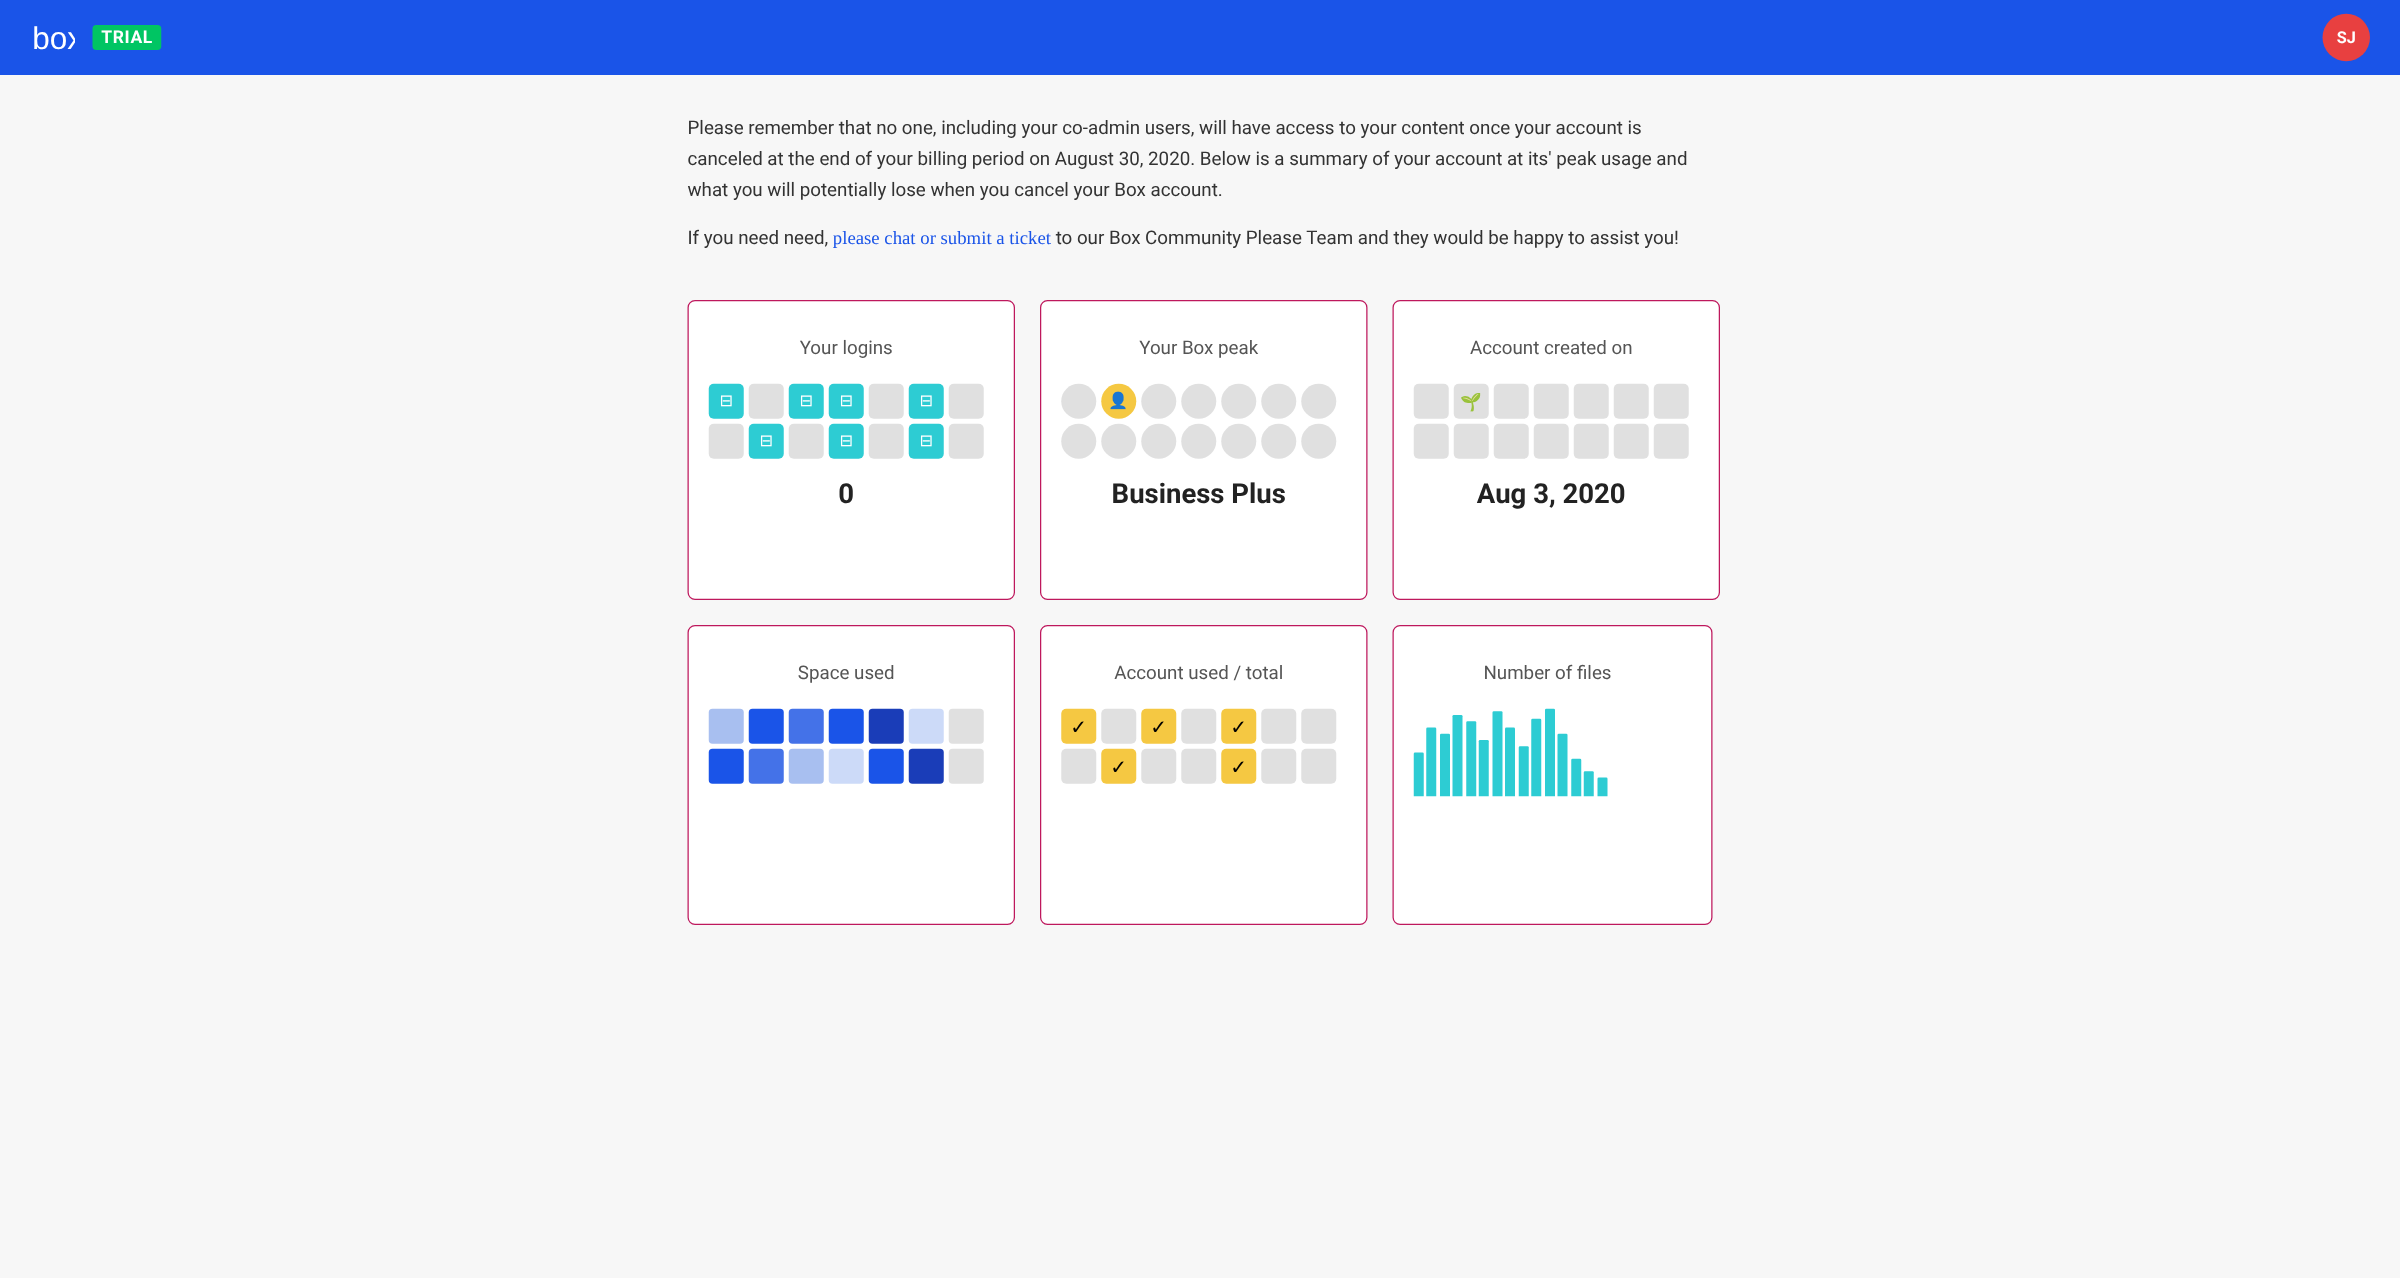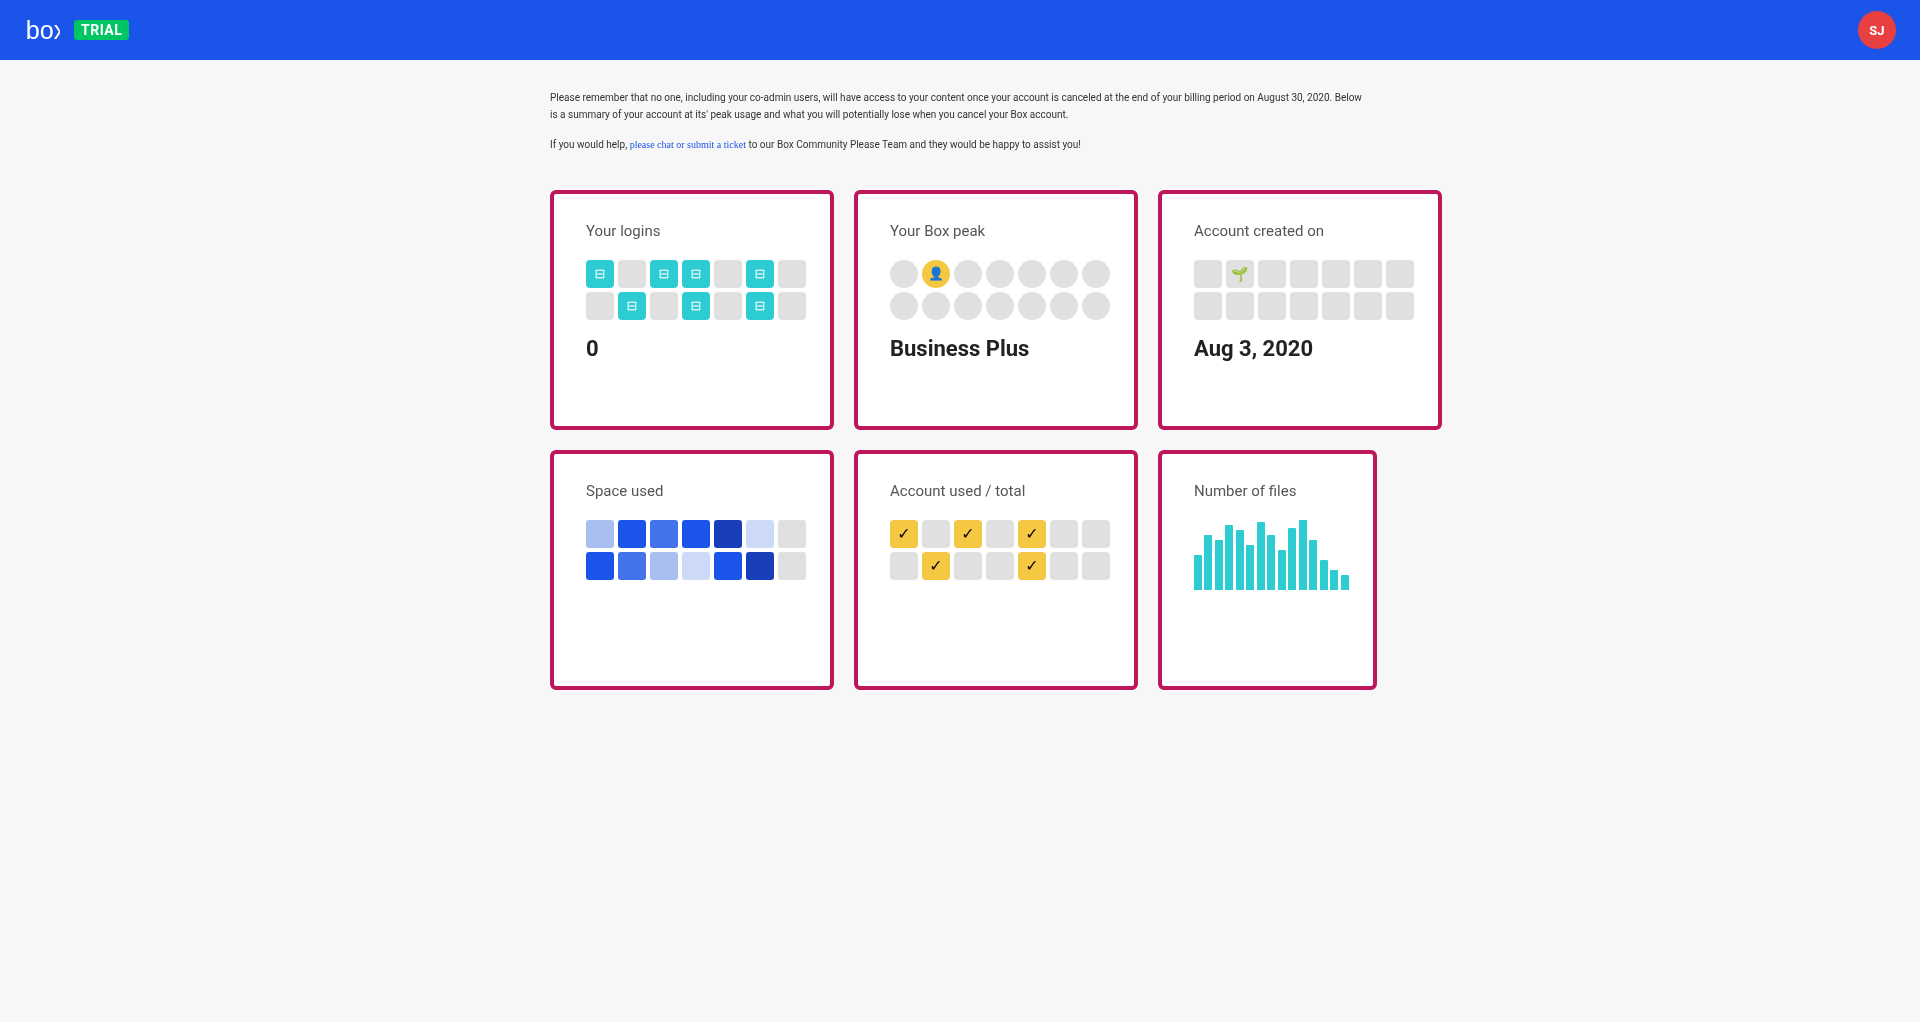--- a/index.html
+++ b/index.html
@@ -52,21 +52,21 @@
 
     .page-title {
       text-align: center;
       font-size: 26px;
       font-weight: 700;
       color: #222;
       margin-bottom: 24px;
     }
 
     .description {
-      font-size: 10px;
+      font-size: 15px;
       color: #333;
       line-height: 1.65;
       margin-bottom: 14px;
     }
     .description a {
       color: #1a54e8;
       text-decoration: none;
       font-family: Liberation Serif, serif;
     }
 
@@ -74,23 +74,24 @@
     .cards-grid {
       display: grid;
       grid-template-columns: repeat(3, 1fr);
       gap: 20px;
       margin-top: 36px;
     }
 
     .card {
       background: white;
       border-radius: 6px;
-      border: 4px solid #be185d;
-      padding: 28px 24px 28px 32px;
+      border: 1px solid #be185d;
+      padding: 28px 24px 28px 16px;
       min-height: 240px;
+      text-align: center;
     }
 
     .card-title {
       font-size: 15px;
       color: #555;
       font-weight: 400;
       margin-bottom: 20px;
     }
 
     .card-value {
@@ -225,21 +226,21 @@
   </div>
   <div class="avatar">SJ</div>
 </header>
 
 <main class="main">
 
 
   <p class="description">Please remember that no one, including your co-admin users, will have access to your content once your account is canceled at the end of your billing period on August 30, 2020. Below is a summary of your account at its' peak usage and what you will potentially lose when you cancel your Box account.</p>
 
   <p class="description">
-    <span>If you would help, </span><a href="#">please chat or submit a ticket</a><span> to our Box Community Please Team and they would be happy to assist you!</span>
+    <span>If you need need, </span><a href="#">please chat or submit a ticket</a><span> to our Box Community Please Team and they would be happy to assist you!</span>
   </p>
 
   <div class="cards-grid">
 
     <div class="card">
       <div class="card-title">Your logins</div>
       <div class="icon-grid">
 
         <div class="icon-cell teal">
             <span style="color:white;font-size:13px;">⊟</span>

